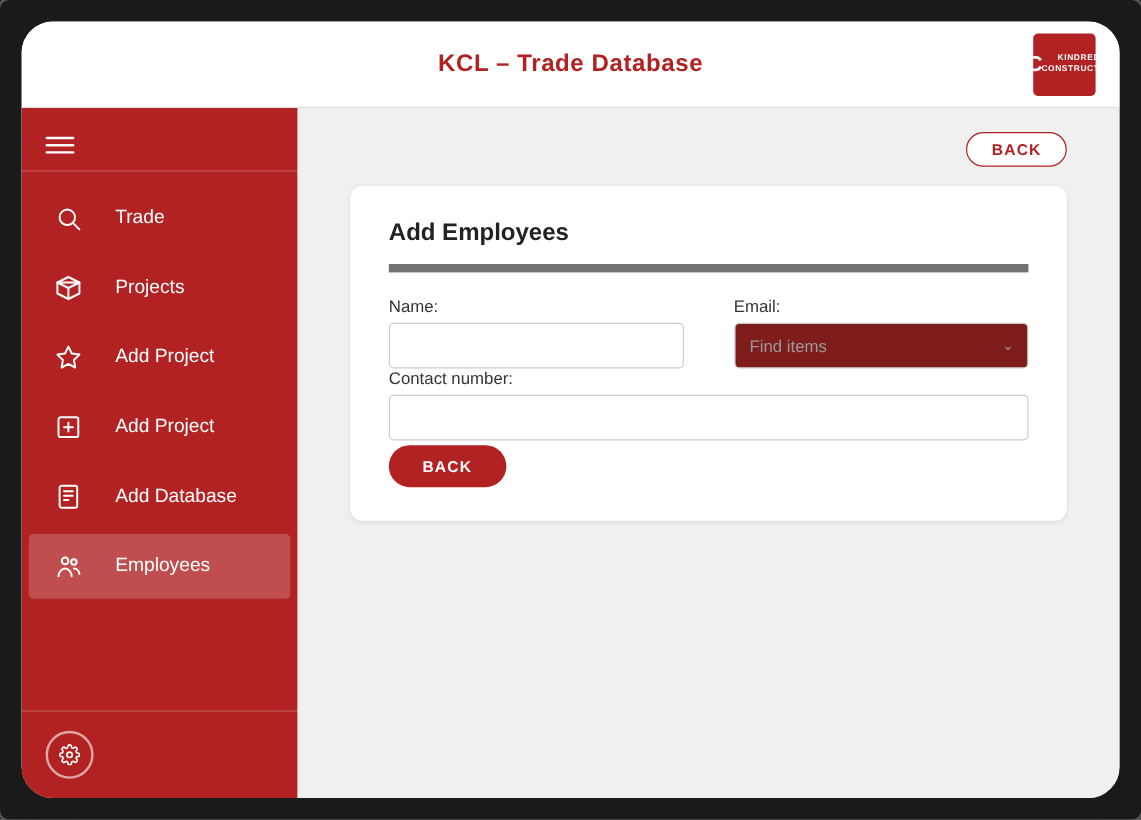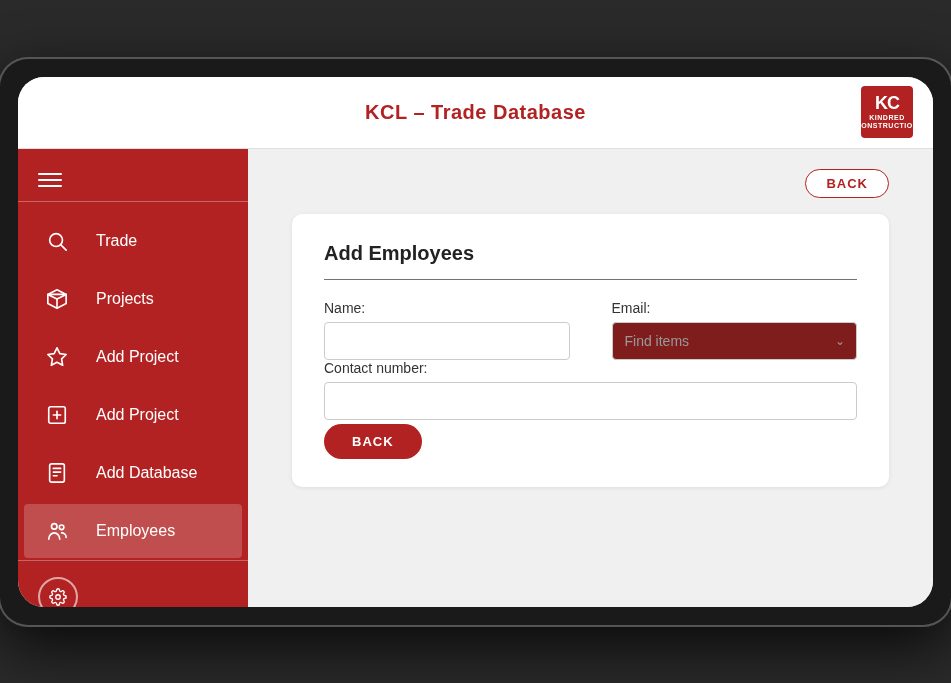--- a/index.html
+++ b/index.html
@@ -8,23 +8,23 @@
       background: #2a2a2a;
       display: flex;
       align-items: center;
       justify-content: center;
       min-height: 100vh;
       font-family: 'Arial', sans-serif;
     }
 
     .tablet-frame {
       width: 951px;
-      height: 566px;
+      height: 683px;
       background: #1a1a1a;
-      border-radius: 28px;
+      border-radius: 8px;
       padding: 18px;
       box-shadow: 0 0 0 2px #555, 0 20px 60px rgba(0,0,0,0.8);
       position: relative;
     }
 
     .tablet-screen {
       width: 100%;
       height: 100%;
       background: #f0f0f0;
       border-radius: 26px;
@@ -60,21 +60,21 @@
       display: flex;
       align-items: center;
     }
 
     .logo-box {
       width: 52px;
       height: 52px;
       background: #b22222;
       border-radius: 4px;
       display: flex;
-      flex-direction: column;
+      flex-direction: row;
       align-items: center;
       justify-content: center;
       color: white;
       font-weight: bold;
       font-size: 11px;
       line-height: 1.1;
     }
 
     .logo-kc {
       font-size: 18px;
@@ -202,21 +202,21 @@
       padding: 28px 32px;
       box-shadow: 0 1px 4px rgba(0,0,0,0.08);
     }
 
     .form-title {
       font-size: 20px;
       font-weight: bold;
       color: #222;
       margin-bottom: 20px;
       padding-bottom: 14px;
-      border-bottom: 1px solid #737373;
+      border-bottom: 7px solid #737373;
     }
 
     .form-row {
       display: flex;
       gap: 42px;
       justify-content: space-between;
     }
 
     .form-field {
       flex: 1;

